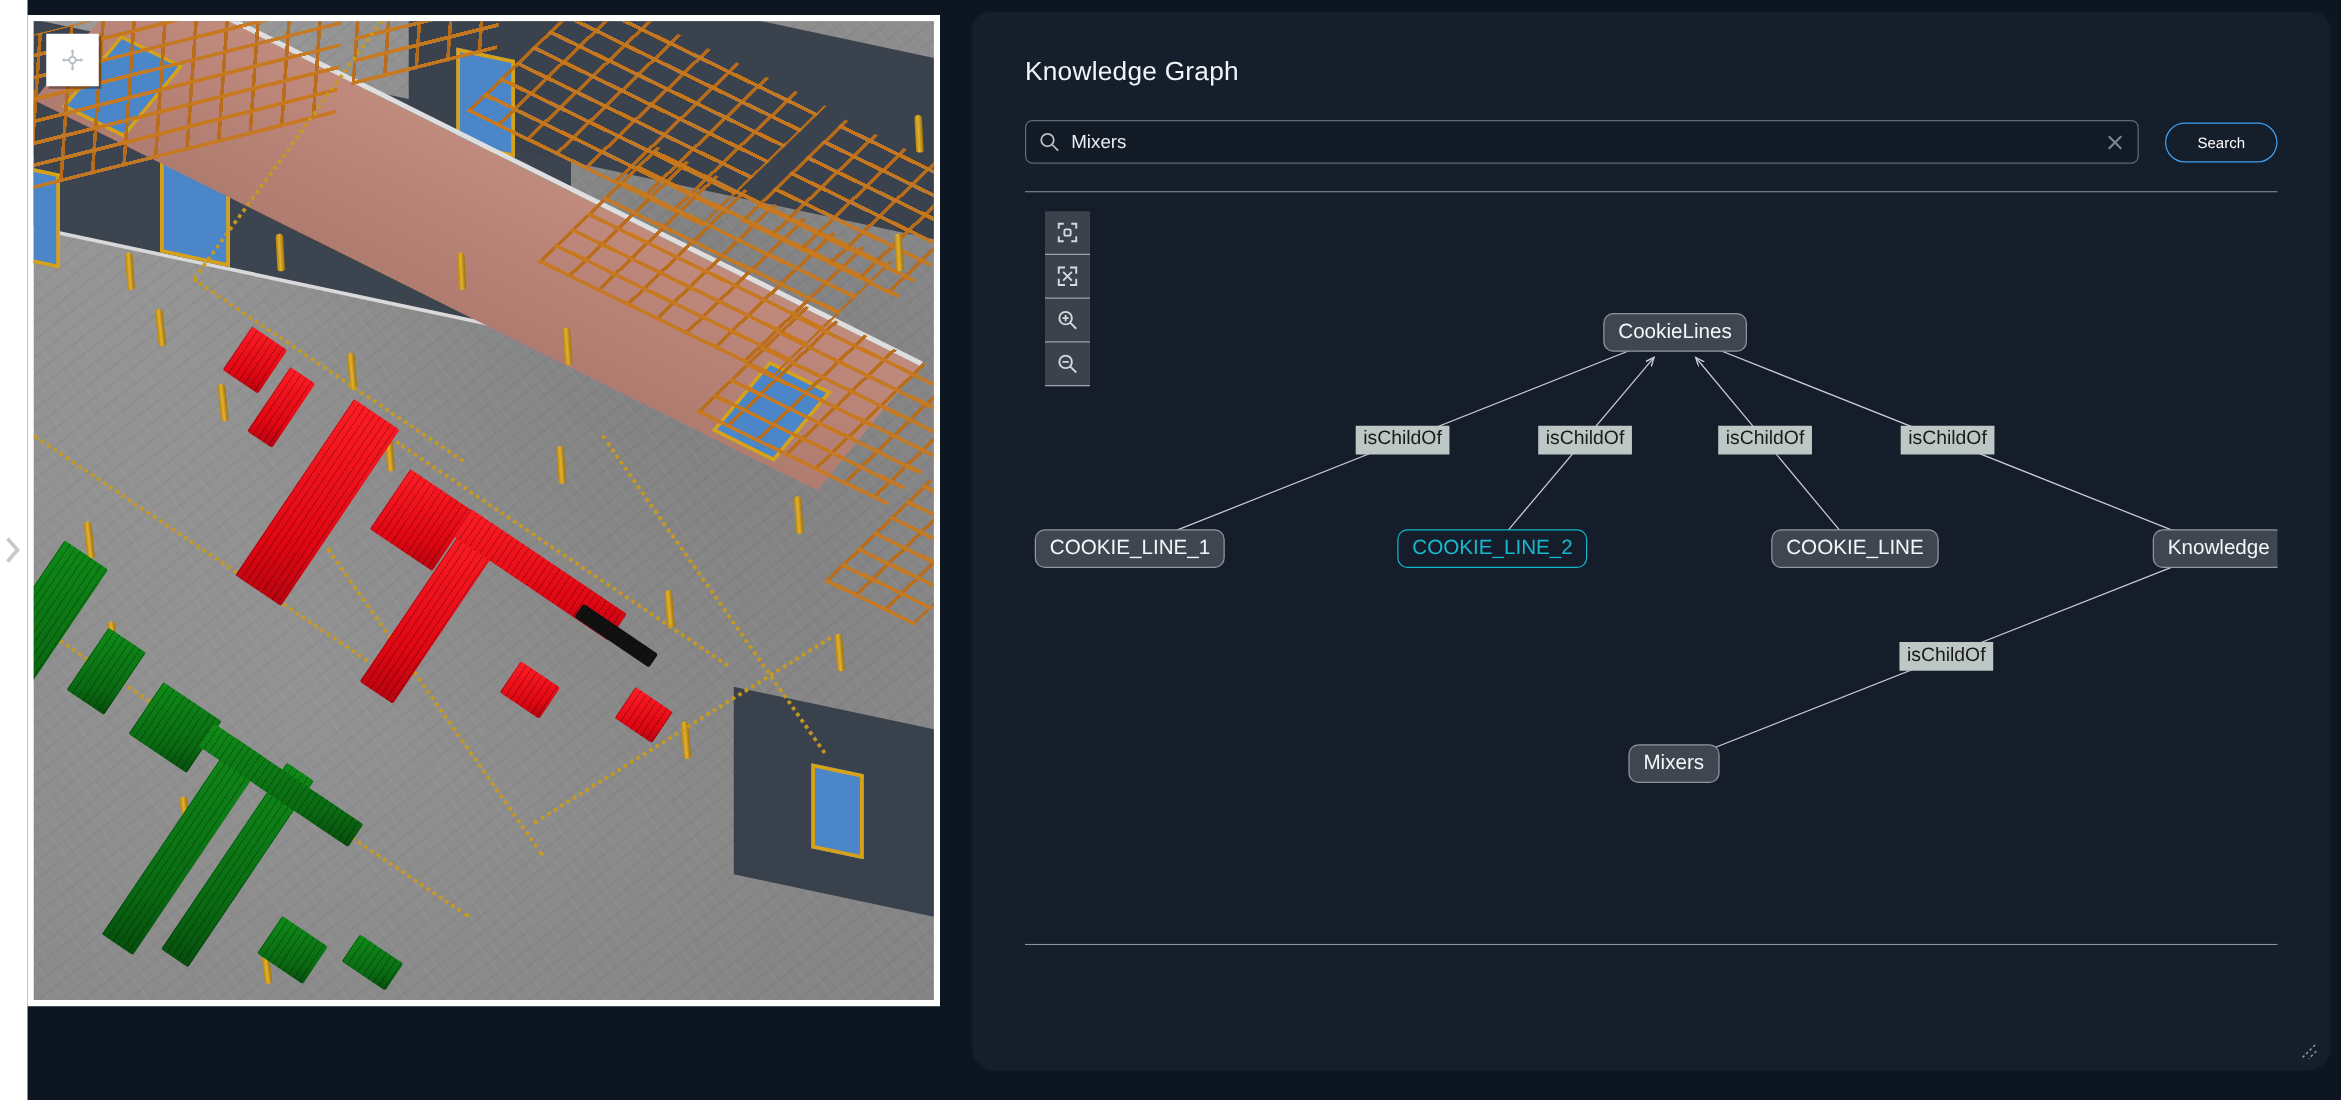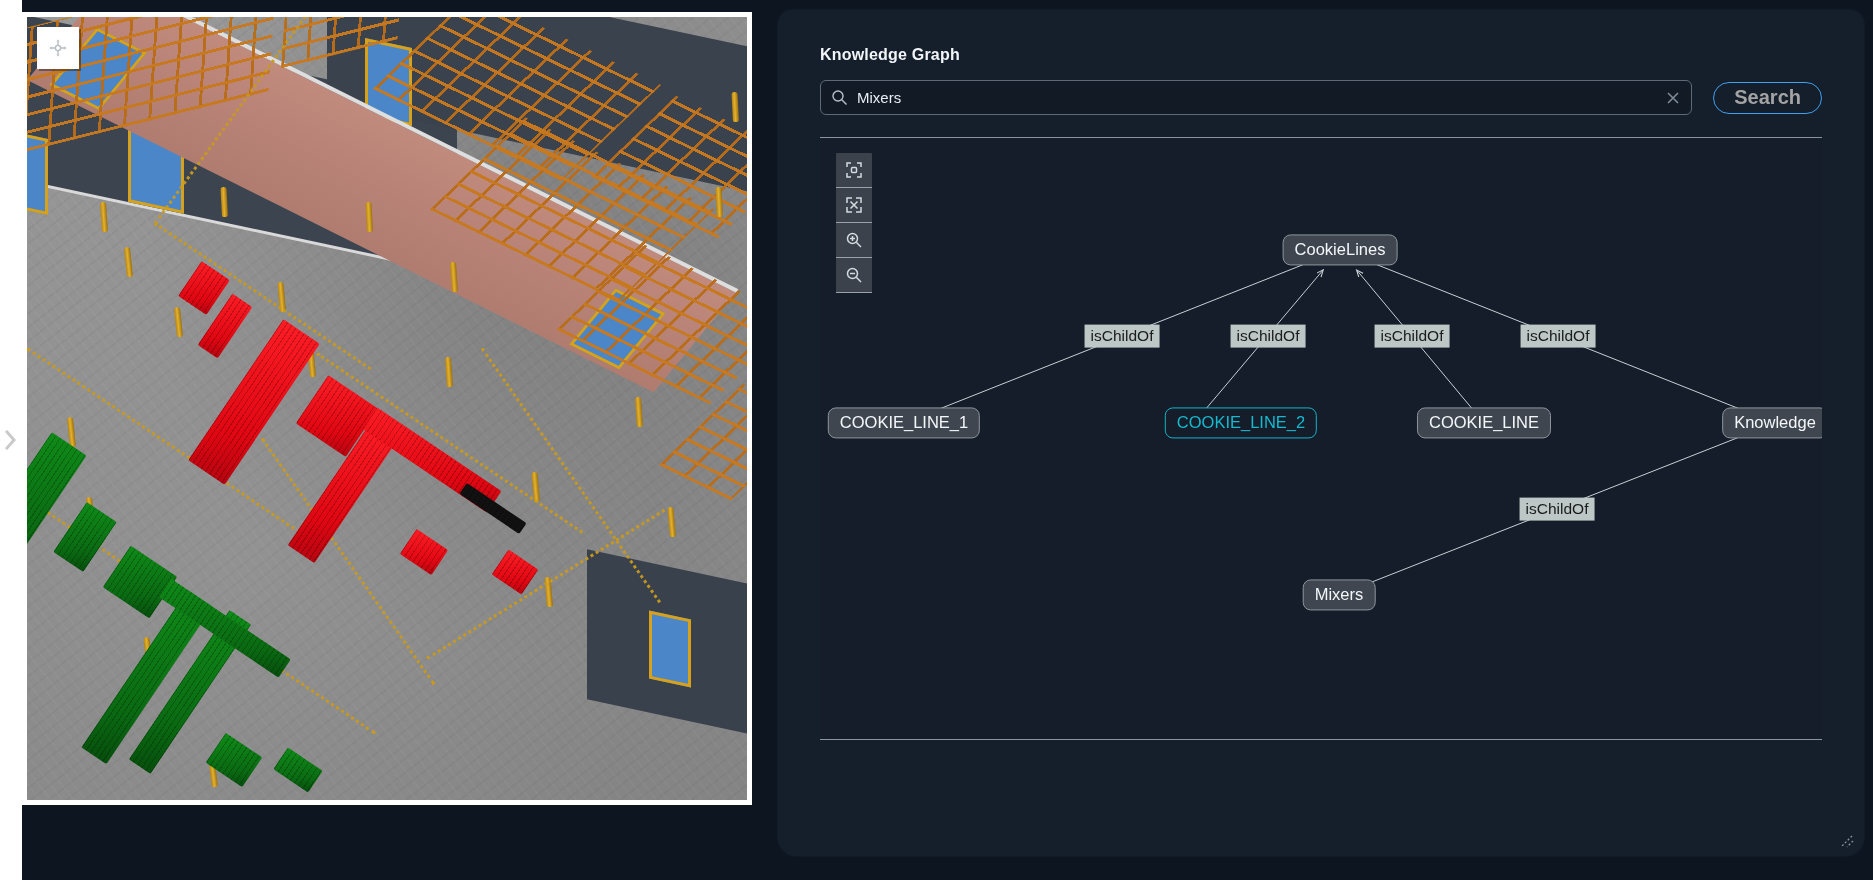--- a/index.html
+++ b/index.html
@@ -165,24 +165,24 @@
   }
 
   .kg-inner{
     position:absolute;
     left:0; top:0; right:0; bottom:0;
     padding: 36px 42px 0 42px;
   }
 
   .kg-title{
     color:#f2f5f8;
-    font-size:16px;
-    font-weight:bold;
+    font-size:21px;
+    font-weight:normal;
     letter-spacing:.2px;
-    margin-bottom:16px;
+    margin-bottom:26px;
   }
 
   .search-row{
     display:flex; align-items:center; gap:21px;
   }
 
   .search-box{
     position:relative;
     flex:1 1 auto;
     height:35px;
@@ -206,23 +206,23 @@
     padding-left:8px;
   }
 
   .search-btn{
     flex:0 0 auto;
     height:32px; min-width:90px;
     padding: 0 20px;
     background:transparent;
     border:1.6px solid #3ea0f0;
     border-radius:17px;
-    color:#a3a3a3;
+    color:#ffffff;
     font-family:"Liberation Sans", sans-serif;
-    font-size:20px; font-weight:bold;
+    font-size:12px; font-weight:normal;
     cursor:pointer;
   }
 
   .hr{
     height:0; border-top:1px solid #8b939c;
     margin: 22px 0 0 0;
   }
 
   
   .graph-canvas{
@@ -261,21 +261,20 @@
     font-size:16.5px;
     padding: 5px 11px 6px 11px;
     white-space:nowrap;
     cursor:pointer;
     line-height:1.1;
   }
   .node.selected{
     background:#141d29;
     border:1.6px solid #15b5c9;
     color:#16b9cf;
-    margin-left:47px;
   }
 
   
   .elabel{
     position:absolute;
     transform: translate(-50%,-50%);
     background:#bcc7c6;
     color:#1b1b1b;
     font-size:15.5px;
     padding: 2px 6px 3px 6px;

